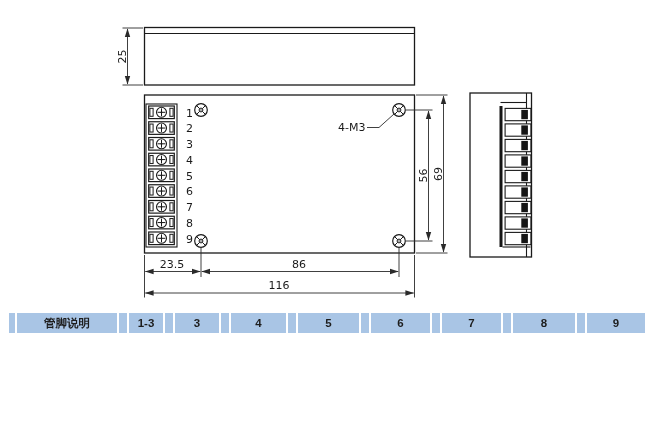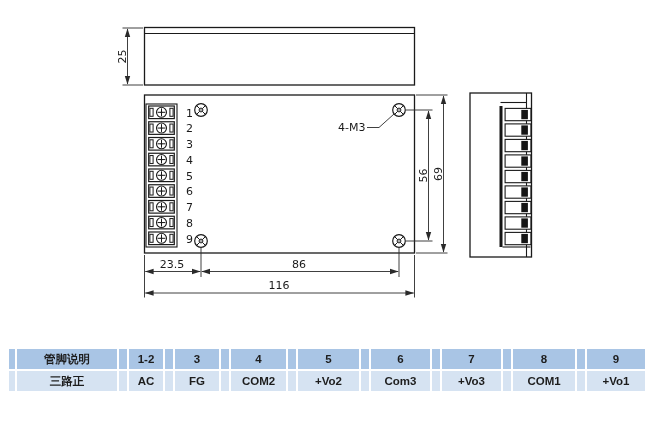--- a/index.html
+++ b/index.html
@@ -6,21 +6,21 @@
   .page{position:relative;width:654px;height:440px;background:#fff;overflow:hidden;
         font-family:"Liberation Sans",sans-serif;}
   svg.drawing{position:absolute;left:0;top:0;}
   .part{stroke:#1a1a1a;stroke-width:1.3;fill:#fff;}
   .partline{stroke:#1a1a1a;stroke-width:1.1;fill:none;}
   .noline{fill:none;}
   .dim{stroke:#2a2a2a;stroke-width:0.9;fill:none;}
   .arr2{marker-start:url(#arr);marker-end:url(#arr);}
   .dtxt{font-family:"DejaVu Sans",sans-serif;font-size:11px;fill:#1a1a1a;}
   .tablewrap{position:absolute;left:7px;top:311px;}
-  table.pins{border-collapse:separate;border-spacing:2px;table-layout:fixed;width:640px;margin-top:36px;}
+  table.pins{border-collapse:separate;border-spacing:2px;table-layout:fixed;width:640px;}
   table.pins td{height:20px;text-align:center;vertical-align:middle;padding:0;
         font-family:"Liberation Sans",sans-serif;font-weight:bold;font-size:11.5px;
         color:#1d1d1d;overflow:hidden;white-space:nowrap;}
   tr.h td{background:#a9c5e5;}
   tr.d td{background:#d6e3f2;}
   td.lbl{font-size:12px;}
 </style>
 </head>
 <body>
 
@@ -162,53 +162,33 @@
       <col style="width:8px">
           <col style="width:62px">
       <col style="width:8px">
           <col style="width:58px">
     </colgroup>
     <tbody>
           <tr class="h">
       <td></td>
       <td class="lbl">管脚说明</td>
       <td></td>
-      <td>1-2</td>
+      <td>1-3</td>
       <td></td>
       <td>3</td>
       <td></td>
       <td>4</td>
       <td></td>
       <td>5</td>
       <td></td>
       <td>6</td>
       <td></td>
       <td>7</td>
       <td></td>
       <td>8</td>
       <td></td>
       <td>9</td>
     </tr>
-    <tr class="d">
-      <td></td>
-      <td class="lbl">三路正</td>
-      <td></td>
-      <td>AC</td>
-      <td></td>
-      <td>FG</td>
-      <td></td>
-      <td>COM2</td>
-      <td></td>
-      <td>+Vo2</td>
-      <td></td>
-      <td>Com3</td>
-      <td></td>
-      <td>+Vo3</td>
-      <td></td>
-      <td>COM1</td>
-      <td></td>
-      <td>+Vo1</td>
-    </tr>
   </tbody>
       </table>
 </div>
 
 </div>
 
 </body></html>

